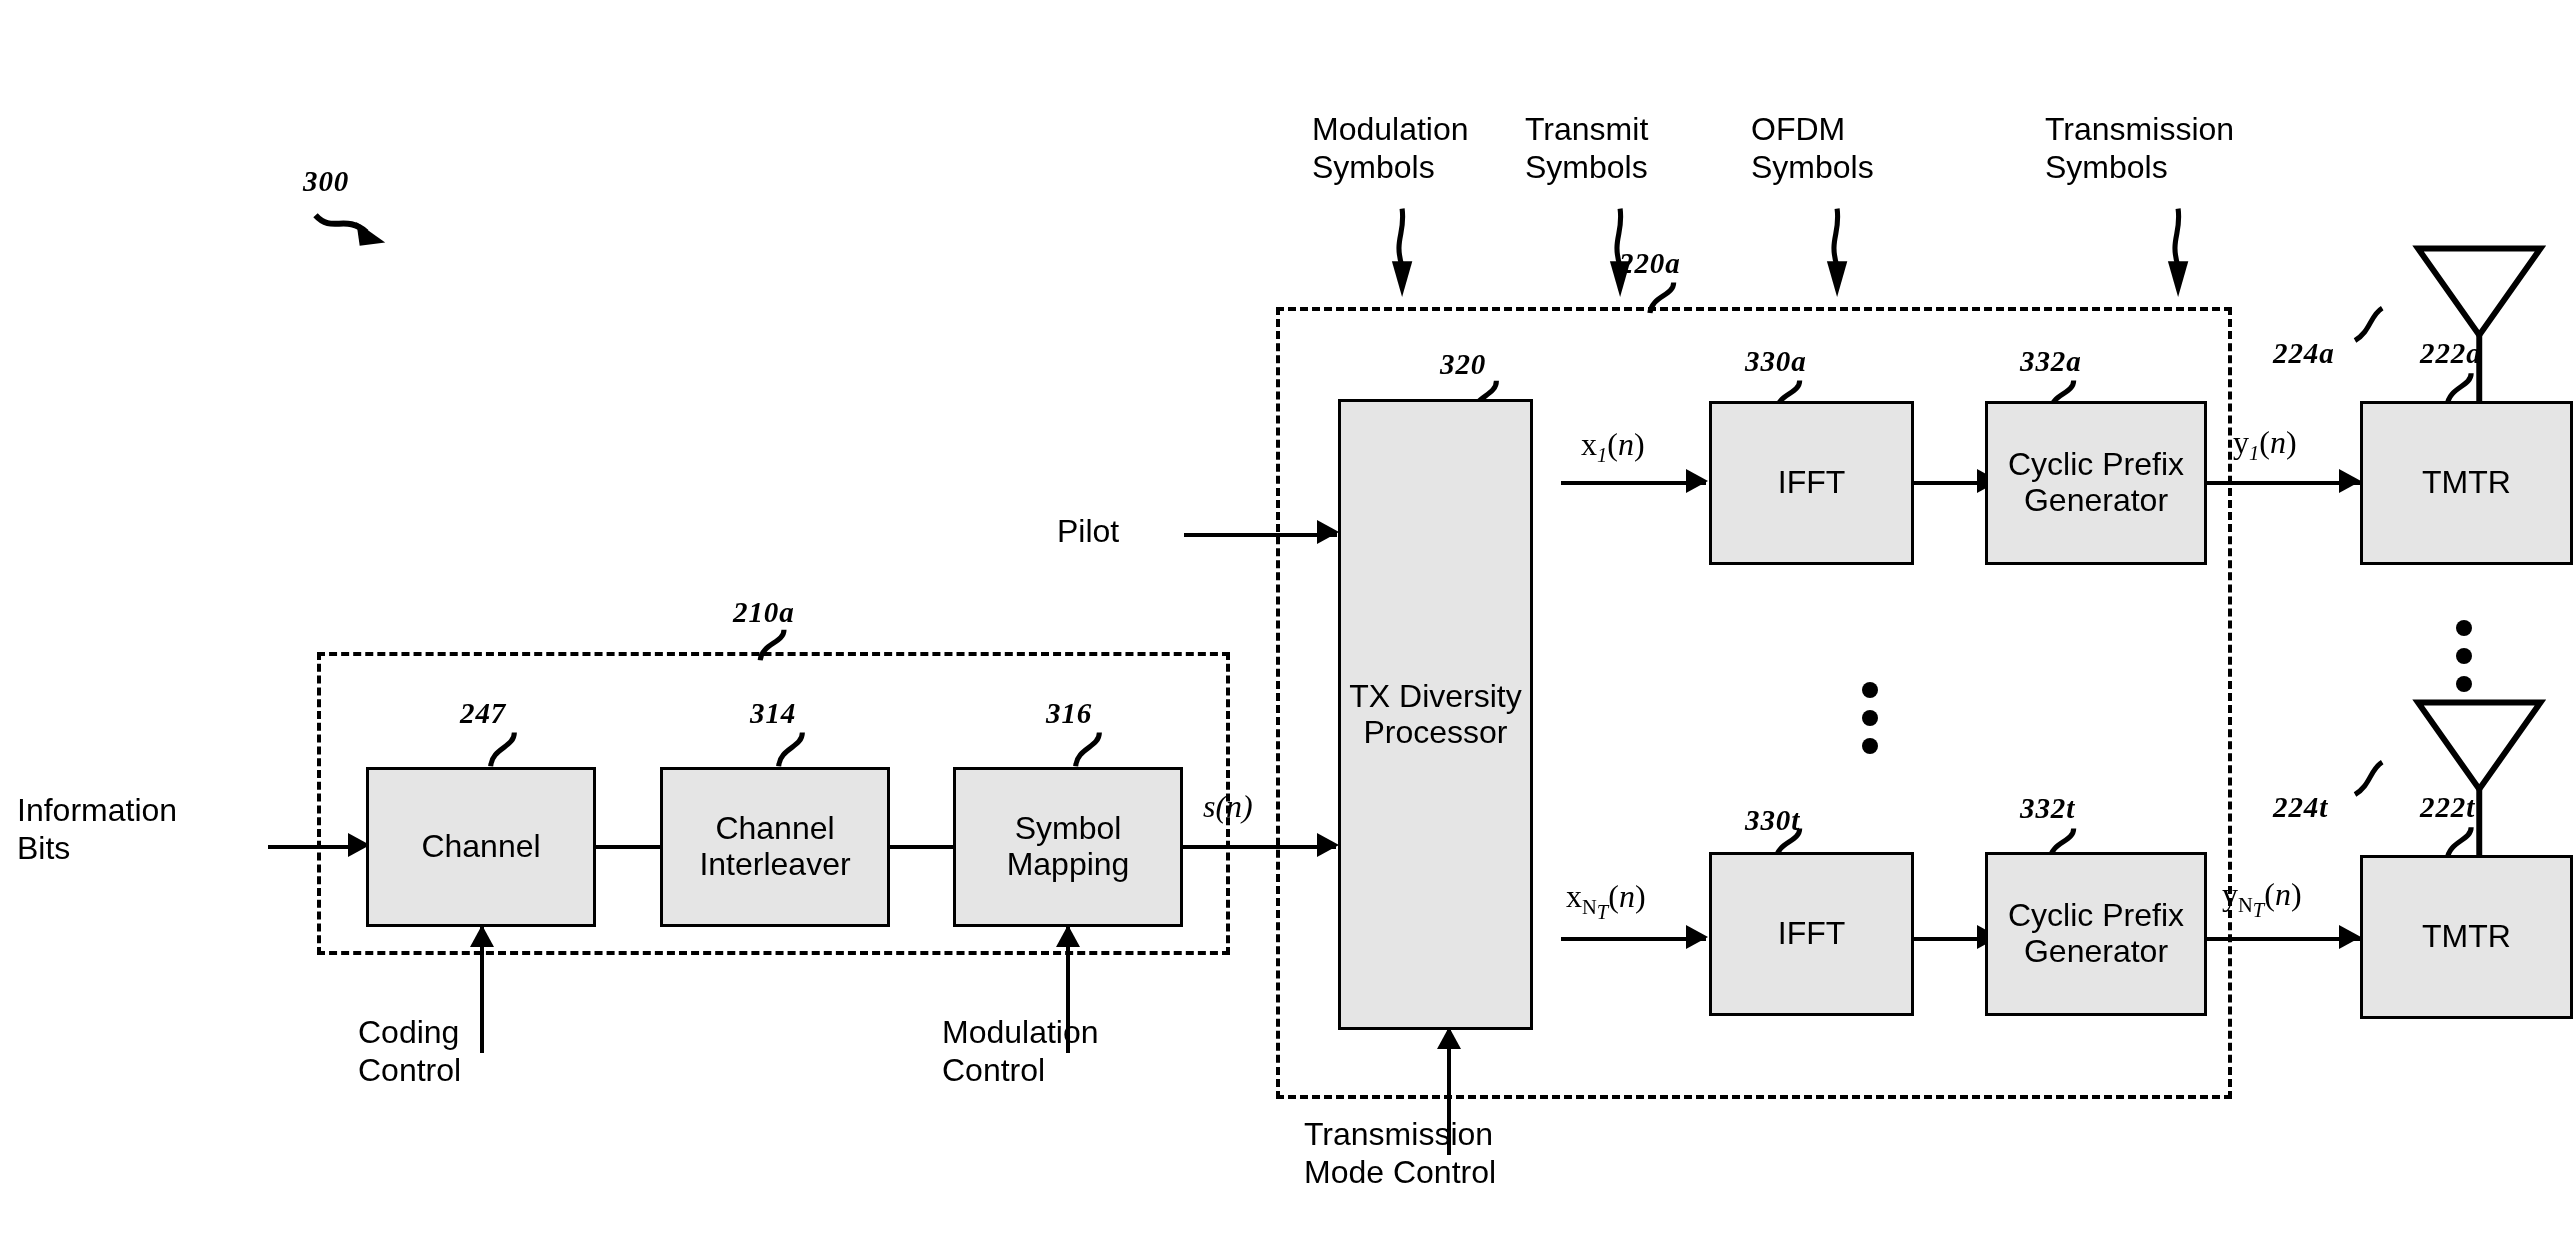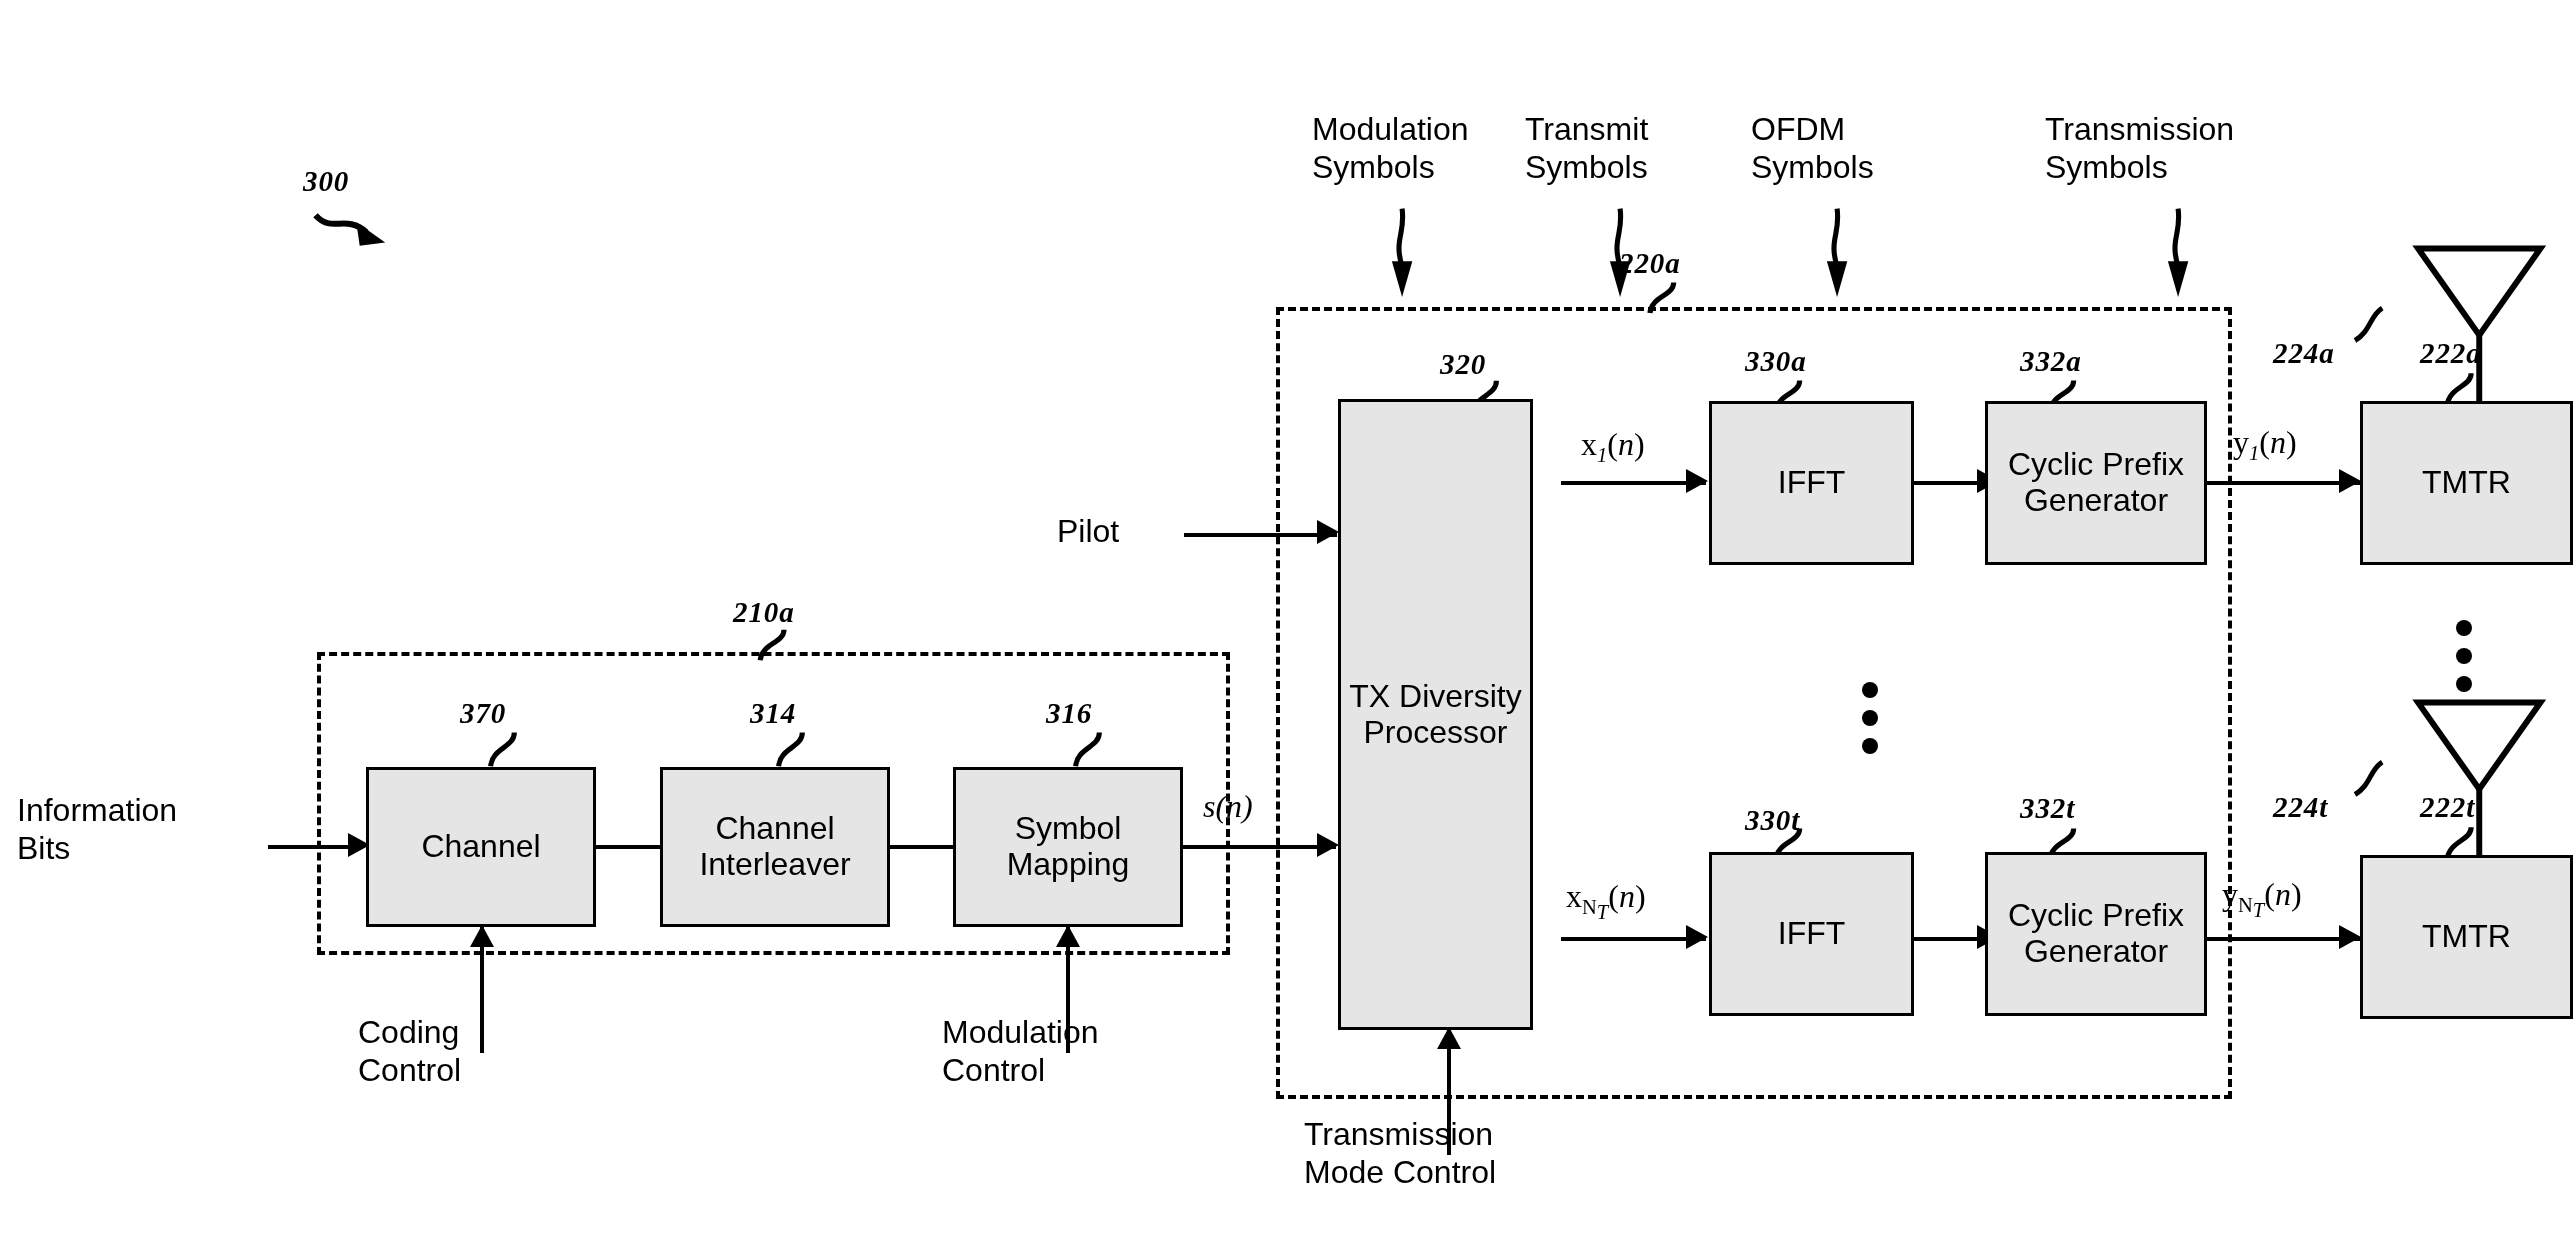--- a/index.html
+++ b/index.html
@@ -81,21 +81,21 @@
   <div class="ref" style="left:733px;top:596px;">210a</div>
   <svg class="lead" style="left:750px;top:626px;width:51px;height:43px;" viewBox="0 0 60 50">
     <path d="M40,4 C40,20 14,20 12,40" stroke="#000" stroke-width="6" fill="none"></path>
   </svg>
 
   <div class="txt" style="left:17px;top:792px;width:247px;">Information
 Bits</div>
   <div class="hline" style="left:268px;top:845px;width:85px;"></div>
   <div class="arrR" style="left:348px;top:833px;"></div>
 
-  <div class="ref" style="left:460px;top:697px;">370</div>
+  <div class="ref" style="left:460px;top:697px;">247</div>
   <svg class="lead" style="left:477px;top:729px;width:51px;height:44px;" viewBox="0 0 60 52">
     <path d="M44,4 C44,22 18,22 16,44" stroke="#000" stroke-width="6" fill="none"></path>
   </svg>
   <div class="blk" style="left:366px;top:767px;width:230px;height:160px;">
     <span>Channel</span>
   </div>
 
   <div class="hline" style="left:596px;top:845px;width:75px;"></div>
   <div class="arrR" style="left:660px;top:833px;"></div>
 

